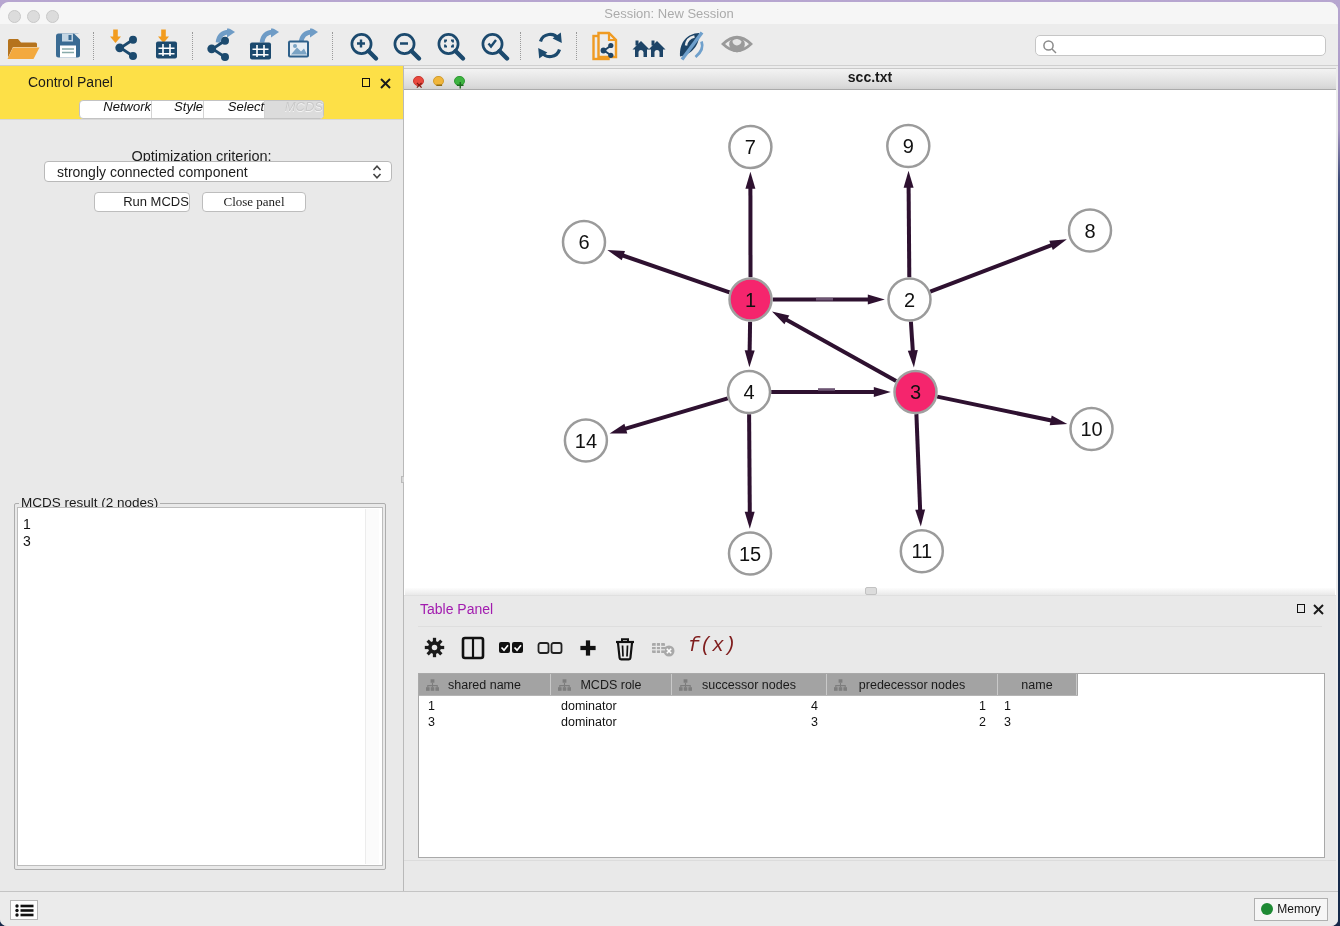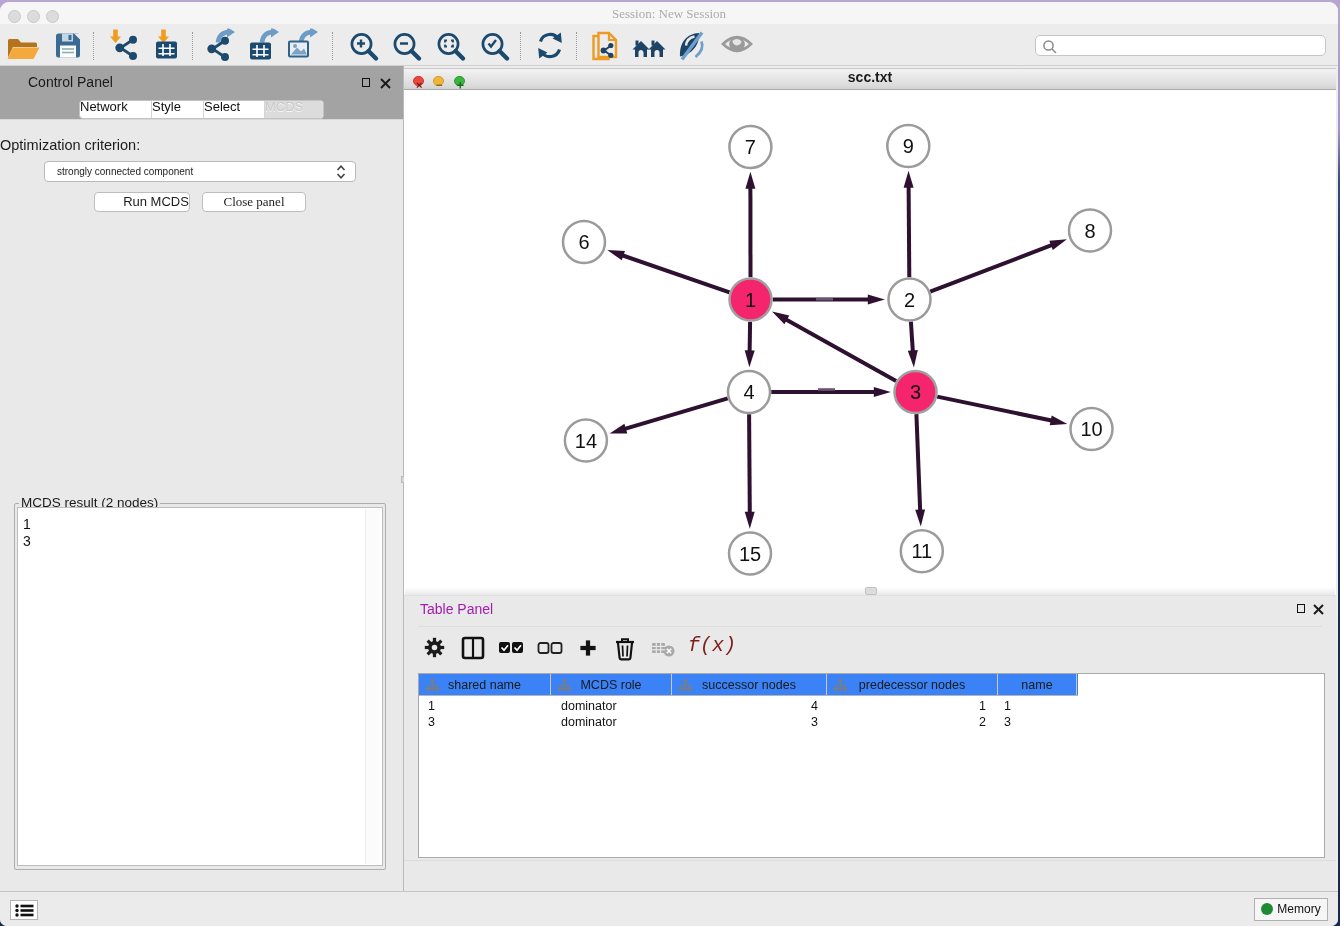--- a/index.html
+++ b/index.html
@@ -6,49 +6,49 @@
 html,body { width:1340px; height:926px; overflow:hidden; }
 body { font-family:"Liberation Sans", sans-serif;
   background:linear-gradient(#b7a6d0 0px,#a493c2 130px,#3b4a77 180px,#1e3354 260px,#16294a 926px); }
 #win { position:absolute; left:0; top:2px; width:1338px; height:924px;
   background:#ececec; border-radius:9px 9px 7px 7px; overflow:hidden; }
 
 #titlebar { position:absolute; left:0; top:0; width:100%; height:22px; background:#f6f6f6; }
 .tl { position:absolute; top:7.5px; width:13px; height:13px; border-radius:50%;
   background:#dcdcdc; border:1px solid #c8c8c8; }
 #wtitle { position:absolute; top:0; left:0; width:100%; text-align:center; line-height:24px;
-  font-size:13px; color:#ababab;font-family:Liberation Serif, serif; }
+  font-size:13px; color:#ababab; }
 
 #toolbar { position:absolute; left:0; top:22px; width:100%; height:42px; background:#ececec;
   border-bottom:1px solid #d0d0d0; }
 .tbi { position:absolute; top:29px; transform:translateY(-1.5px); }
 .tsep { position:absolute; top:8px; height:28px; width:0;
   border-left:1px dotted #9a9a9a; }
 #searchbox { position:absolute; right:12px; top:11px; width:291px; height:21px; background:#fff;
   border:1px solid #c6c6c6; border-radius:5px; }
 #searchbox svg { position:absolute; left:6px; top:3px; }
 
-#cpanel { position:absolute; left:0; top:64px; width:403px; bottom:35px; background:#a3a3a3; }
+#cpanel { position:absolute; left:0; top:64px; width:403px; bottom:35px; background:#fde047; }
 #vsplit { position:absolute; left:403px; top:64px; width:1px; bottom:35px; background:#b9b9b9; }
 #vsplith { position:absolute; left:400.5px; top:474px; width:6px; height:7px; background:#d6d6d6; border:1px solid #bbb; }
 
 #cptitle { position:absolute; left:28px; top:8px; font-size:14px; color:#1a1a1a; }
 .paneico { position:absolute; font-size:12px; color:#111; }
 #cptabs { position:absolute; left:79px; top:34px; height:19px; display:flex;
   border:1px solid #c3c3c3; border-radius:4px; overflow:hidden; font-size:13px; background:#fff; }
-#cptabs div { line-height:12px; color:#111; border-right:1px solid #d4d4d4; text-align:left; }
+#cptabs div { line-height:12px; color:#111; border-right:1px solid #d4d4d4; text-align:right;font-style:italic; }
 #cptabs div:nth-child(1){width:72px;} #cptabs div:nth-child(2){width:52px;}
 #cptabs div:nth-child(3){width:61px;} #cptabs div:nth-child(4){width:58px;}
 #cptabs div:last-child { border-right:none; background:#dcdcdc; color:#c9c9c9;
   text-shadow:0 1px 0 #f5f5f5; }
 #cpbody { position:absolute; left:0; top:53px; width:403px; bottom:0;
   border-top:1px solid #d8d8d8; background:#e9e9e9; }
-#optlabel { position:absolute; left:0; top:71px; width:403px; font-size:14.5px; color:#1c1c1c; }
-#optsel { position:absolute; left:44px; top:95px; width:312px; height:21px; background:#fff;
-  border:1px solid #b9b9b9; border-radius:4px; font-size:10px; color:#1c1c1c; line-height:20px;
+#optlabel { position:absolute; left:0; top:82px; width:403px; text-align:center; font-size:14.5px; color:#1c1c1c; }
+#optsel { position:absolute; left:44px; top:95px; width:348px; height:21px; background:#fff;
+  border:1px solid #b9b9b9; border-radius:4px; font-size:14px; color:#1c1c1c; line-height:20px;
   padding-left:12px; }
 .btn { position:absolute; top:126px; height:20px; background:#fff; border:1px solid #bdbdbd;
   border-radius:4px; font-size:13px; color:#1c1c1c; text-align:center; line-height:18px; }
 #fieldset { position:absolute; left:14px; top:437px; width:372px; height:367px;
   border:1px solid #adadad; border-radius:2px; }
 #fslegend { position:absolute; left:19px; top:429px; background:#e9e9e9; font-size:13.5px;
   color:#1a1a1a; padding:0 2px; }
 #fswhite { position:absolute; left:17px; top:441px; width:366px; height:359px; background:#fff;
   border:1px solid #bdbdbd; font-size:14px; color:#111; line-height:16.5px; padding:8px 0 0 5px; }
 #fsscroll { position:absolute; right:3px; top:1px; width:14px; height:355px; background:#fbfbfb;
@@ -69,21 +69,21 @@
 #graph text { font-size:20px; fill:#111; text-anchor:middle; font-family:"Liberation Sans",sans-serif; }
 #netbotsplit { position:absolute; left:404px; top:593px; right:2px; height:1px; background:#e0e0e0; }
 #hsplith { position:absolute; left:865px; top:585px; width:12px; height:8px; background:#dcdcdc; border:1px solid #c2c2c2; border-radius:2px; }
 
 #tpanel { position:absolute; left:404px; top:594px; right:2px; bottom:35px; background:#e9e9e9; }
 #tptitle { position:absolute; left:16px; top:5px; font-size:14px; color:#a21caf; }
 #tptools { position:absolute; left:14px; top:30px; right:14px; height:40px;
   border-top:1px solid #dedede; }
 #tbl { position:absolute; left:14px; top:77px; right:11px; height:185px; background:#fff;
   border:1px solid #a9a9a9; }
-#tblhead { position:absolute; left:0; top:0; height:22px; background:#3b82f6;
+#tblhead { position:absolute; left:0; top:0; height:22px; background:#a3a3a3;
   border-bottom:1px solid #b5b5b5; font-size:12.5px; color:#1a1a1a; }
 .hc { position:absolute; top:0; height:21px; border-right:1px solid #c9c9c9; text-align:center;
   line-height:22px; }
 .hic { position:absolute; left:7px; top:5px; }
 .cell { position:absolute; font-size:12.5px; color:#111; line-height:16px; }
 
 #btabs { position:absolute; left:292px; top:270px; height:20px; display:flex;
   border:1px solid #c3c3c3; border-radius:4px; overflow:hidden; font-size:13px; background:#fff; font-weight:bold; }
 #btabs div { padding:0 11px; line-height:19px; color:#111; border-right:1px solid #d4d4d4; }
 #btabs div:first-child { background:#dcdcdc; color:#c9c9c9; text-shadow:0 1px 0 #f3f3f3; border-right:none; }

